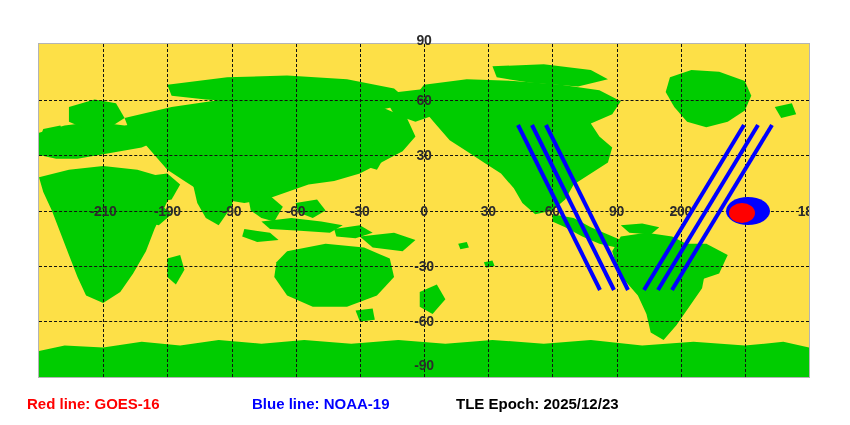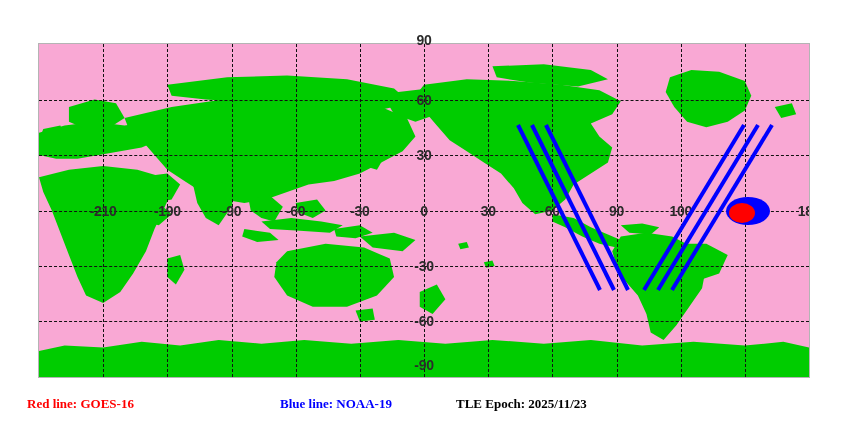--- a/index.html
+++ b/index.html
@@ -23,21 +23,21 @@
 
   
   #map-panel {
     position: absolute;
     left: 38px;
     top: 43px;
     width: 772px;
     height: 335px;
     border: 1px solid #b4b4b4;
     box-sizing: border-box;
-    background: #f9a8d4;
+    background: #fde047;
     overflow: hidden;
   }
 
   #map-svg {
     position: absolute;
     left: 0;
     top: 0;
     width: 770px;
     height: 333px;
     display: block;
@@ -104,29 +104,29 @@
   
   #legend {
     position: absolute;
     left: 0;
     top: 393px;
     width: 850px;
     height: 30px;
   }
   .legend-item {
     position: absolute;
-    font-family: Liberation Serif, serif;
-    font-size: 13px;
+    font-family: Liberation Sans, sans-serif;
+    font-size: 15px;
     font-weight: bold;
     white-space: nowrap;
     top: 0;
     line-height: 22px;
   }
   #legend-red  { left: 27px;  color: #ff0000; }
-  #legend-blue { left: 252px; color: #0000ff; margin-left: 28px; }
+  #legend-blue { left: 252px; color: #0000ff; }
   #legend-tle  { left: 456px; color: #000000; }
 </style>
 </head>
 <body>
 
 <div id="app">
 
   <div id="map-panel">
 
     <svg id="map-svg" viewBox="0 0 360 180" preserveAspectRatio="none">
@@ -216,21 +216,21 @@
     <span class="axis-label lat-label" style="left:50%; top:33.333%">30</span>
     <span class="axis-label lat-label" style="left:50%; top:50%">0</span>
     <span class="axis-label lat-label" style="left:50%; top:66.667%">-30</span>
     <span class="axis-label lat-label" style="left:50%; top:83.333%">-60</span>
     <span class="axis-label lat-label" style="left:50%; top:96.5%">-90</span>
 
     <span class="axis-label lon-label" style="left:41.667%; top:50%">-30</span>
     <span class="axis-label lon-label" style="left:58.333%; top:50%">30</span>
     <span class="axis-label lon-label" style="left:66.667%; top:50%">60</span>
     <span class="axis-label lon-label" style="left:75%; top:50%">90</span>
-    <span class="axis-label lon-label" style="left:83.333%; top:50%">100</span>
+    <span class="axis-label lon-label" style="left:83.333%; top:50%">200</span>
     <span class="axis-label lon-label" style="left:91.667%; top:50%">150</span>
     <span class="axis-label lon-label" style="left:100%; top:50%">180</span>
     <span class="axis-label lon-label" style="left:8.333%; top:50%">-210</span>
     <span class="axis-label lon-label" style="left:16.667%; top:50%">-190</span>
     <span class="axis-label lon-label" style="left:25%; top:50%">-90</span>
     <span class="axis-label lon-label" style="left:33.333%; top:50%">-60</span>
   </div>
 
   <span id="lat-top-label" style="left:424px; top:40px;">90</span>
 
@@ -246,16 +246,16 @@
       <line x1="734" y1="82" x2="634" y2="247"></line>
     </g>
 
     <ellipse cx="710" cy="168" rx="22" ry="14" fill="#0000ff"></ellipse>
     <ellipse cx="704" cy="170" rx="13" ry="10" fill="#ff0000"></ellipse>
   </svg>
 
   <div id="legend">
     <span class="legend-item" id="legend-red">Red line: GOES-16</span>
     <span class="legend-item" id="legend-blue">Blue line: NOAA-19</span>
-    <span class="legend-item" id="legend-tle">TLE Epoch: 2025/11/23</span>
+    <span class="legend-item" id="legend-tle">TLE Epoch: 2025/12/23</span>
   </div>
 
 </div>
 
 </body></html>

